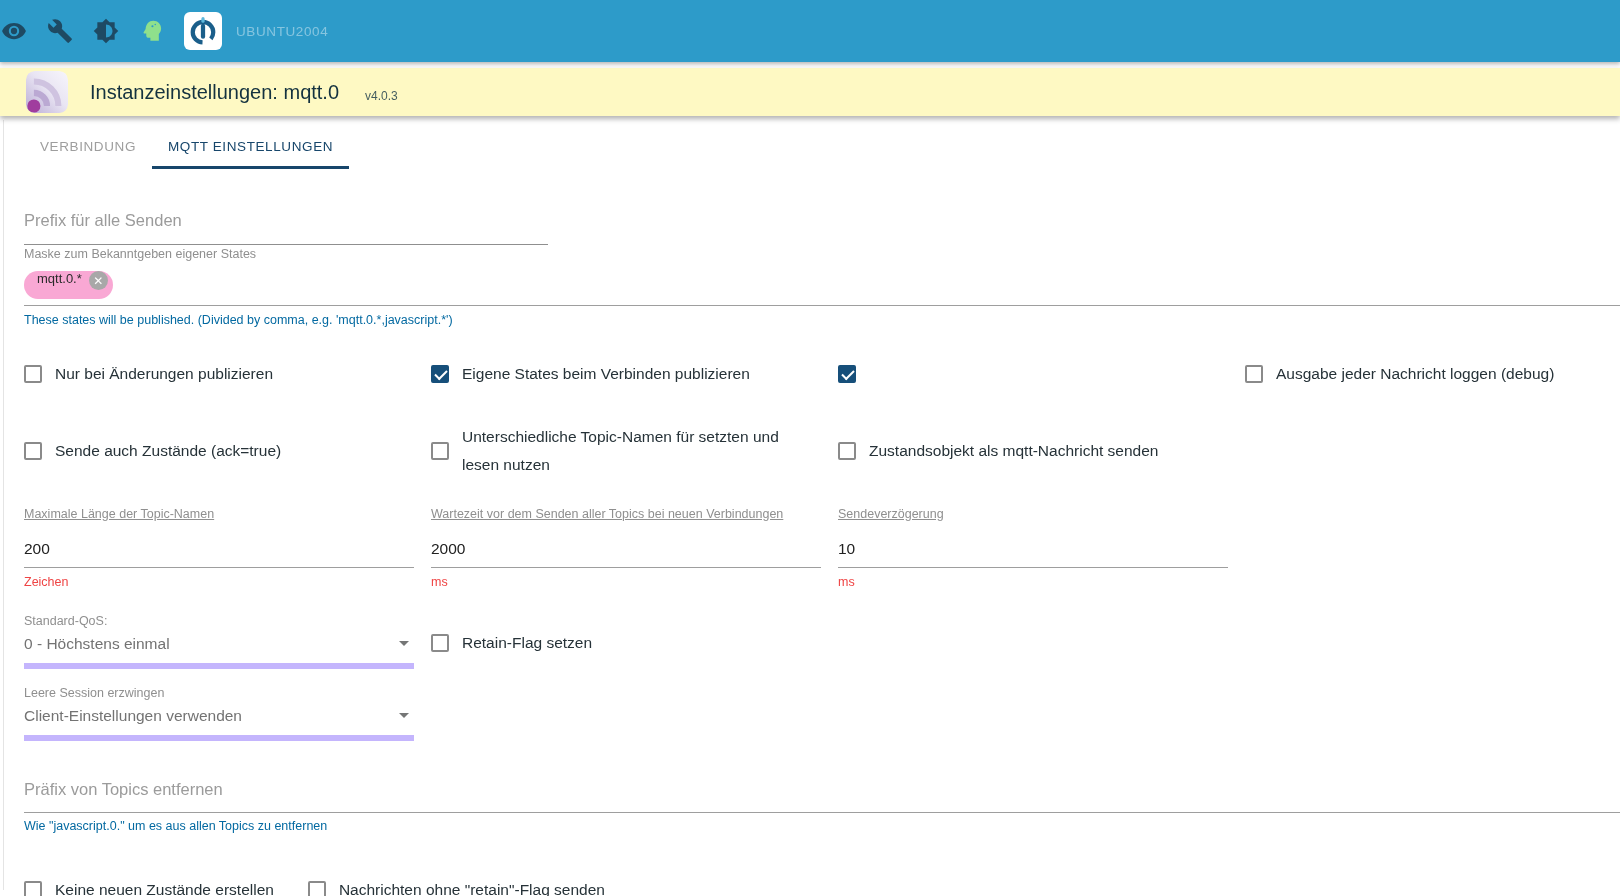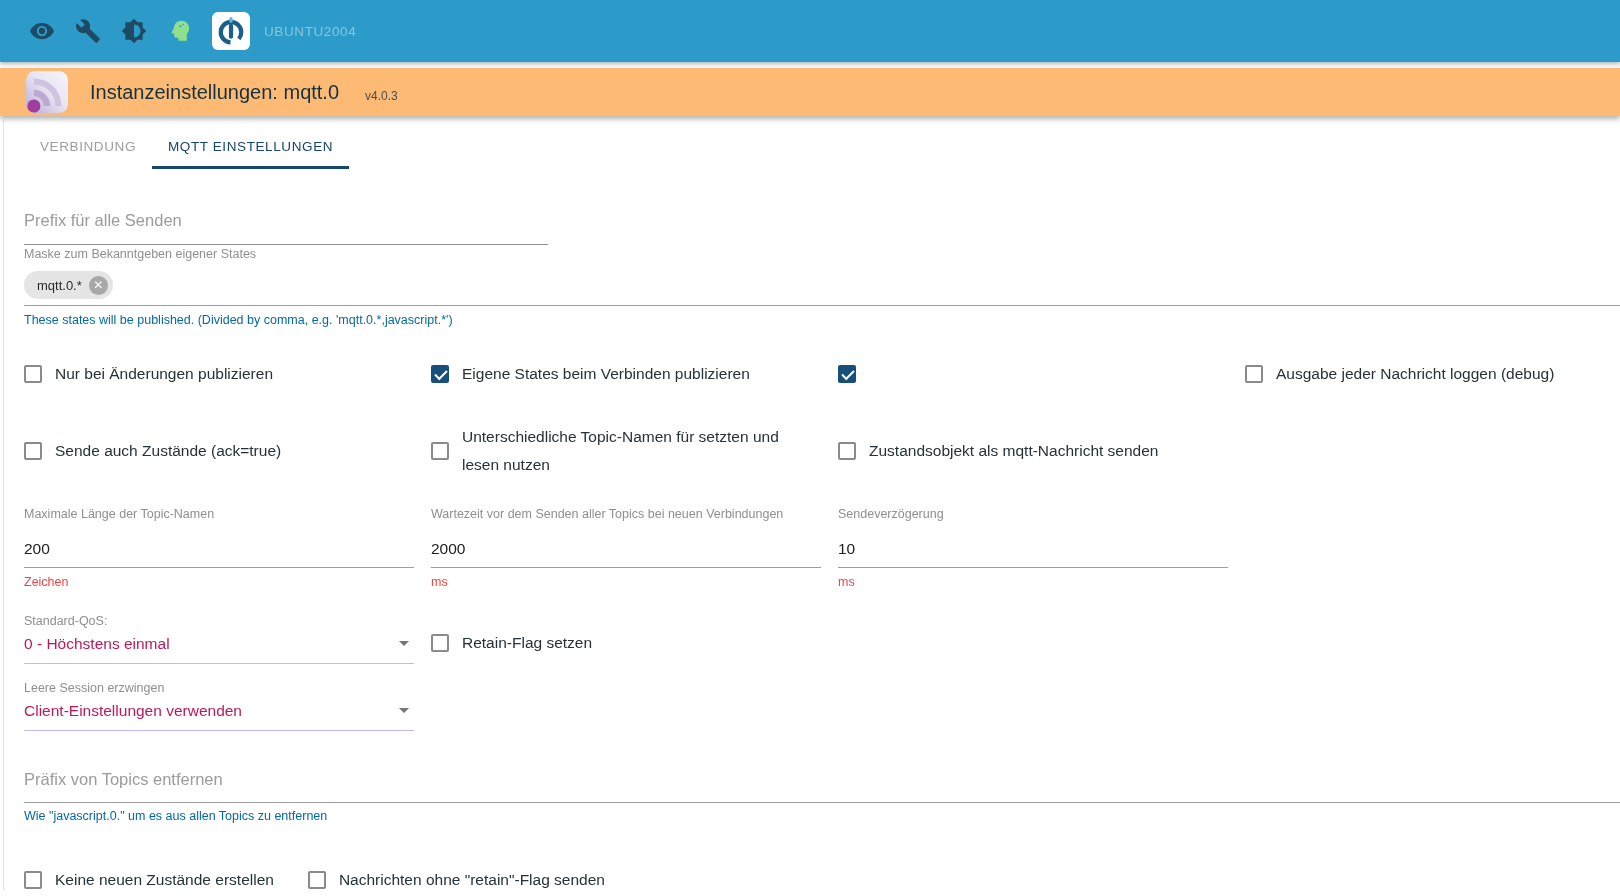--- a/index.html
+++ b/index.html
@@ -1,31 +1,31 @@
 <!DOCTYPE html>
 <html><head>
 <meta charset="utf-8">
 <style>
   * { box-sizing: border-box; margin: 0; padding: 0; }
   html,body { width:1620px; height:896px; overflow:hidden; background:#fff;
     font-family:"Liberation Sans", sans-serif; }
 
   
   .topbar { height:62px; background:#2d9bc9; display:flex; align-items:center;
-    padding-left:28px; box-shadow:0 2px 4px rgba(0,0,0,.28); position:relative; z-index:3; }
+    box-shadow:0 2px 4px rgba(0,0,0,.28); position:relative; z-index:3; }
   .ticon { width:28px; height:28px; margin-right:18px; display:flex; align-items:center;
     justify-content:center; cursor:pointer; }
   .ticon svg { width:26px; height:26px; fill:#1e4a63; }
   .logo-box { width:38px; height:38px; background:#fff; border-radius:6px; display:flex;
     align-items:center; justify-content:center; margin-right:14px; cursor:pointer; }
   .hostname { color:rgba(255,255,255,.42); font-size:13.5px; letter-spacing:.6px; }
 
   
   .gap-strip { height:6px; background:#fdfdfd; }
-  .instance-header { height:48px; background:#fdba74; display:flex; align-items:center;
+  .instance-header { height:48px; background:#fef9c3; display:flex; align-items:center;
     padding-left:26px; box-shadow:0 3px 5px rgba(0,0,0,.3); position:relative; z-index:2; }
   .adapter-icon { width:42px; height:42px; border-radius:8px; margin-right:22px; flex:none; }
   .header-title { font-size:20px; color:#14323f; }
   .header-version { font-size:12px; color:rgba(10,45,64,.78); margin-left:26px; margin-top:7px; }
 
   
   .left-edge { position:fixed; left:3px; top:120px; height:770px; width:1px; background:#e4e4e4; }
   .content { padding:0 0 0 24px; position:relative; }
 
   .tabs { display:flex; padding-top:10px; }
@@ -36,48 +36,48 @@
   .big-label { font-size:16.5px; color:#9b9b9b; }
   .underline { border-bottom:1px solid #8f8f8f; }
   .small-label { font-size:12.5px; color:#8f8f8f; }
   .helper { font-size:12.5px; color:#0369a1; }
 
   .prefix-field { margin-top:42px; width:524px; }
   .prefix-field .underline { margin-top:14px; }
 
   .mask-field { margin-top:2px; margin-right:0; }
   .chip-row { margin-top:9px; height:30px; display:flex; align-items:center; }
-  .chip { background:#e5e5e5; border-radius:15px; height:28px; display:inline-flex;
-    align-items:center; padding:0 5px 0 13px; font-size:13px; color:#2b2b2b; cursor:default; }
+  .chip { background:#f9a8d4; border-radius:15px; height:28px; display:inline-flex;
+    align-items:flex-start; padding:0 5px 0 13px; font-size:13px; color:#2b2b2b; cursor:default; }
   .chip-x { width:19px; height:19px; border-radius:50%; background:#a8a8a8; color:#fff;
     display:flex; align-items:center; justify-content:center; font-size:12px; margin-left:7px;
     cursor:pointer; line-height:1; }
   .mask-field .underline { margin-top:5px; border-bottom-color:#9e9e9e; }
   .mask-field .helper { margin-top:7px; }
 
   .cb-grid { display:grid; grid-template-columns:407px 407px 407px 369px;
     margin-top:33px; row-gap:35px; }
   .cb-item { display:flex; align-items:center; cursor:pointer; }
   .cb { width:18px; height:18px; border:2px solid #8a8a8a; border-radius:2px; flex:none;
     margin-right:13px; position:relative; background:#fff; }
   .cb.checked { background:#164f7a; border-color:#164f7a; }
   .cb.checked::after { content:""; position:absolute; left:2px; top:3px; width:10px; height:5px;
     border-left:2px solid #fff; border-bottom:2px solid #fff; transform:rotate(-45deg); }
   .cb-label { font-size:15.5px; color:#263238; line-height:1.8; }
   .cb-label.narrow { max-width:334px; }
 
   .fields-row { display:grid; grid-template-columns:407px 407px 407px; margin-top:28px; }
-  .flabel { height:33px; font-size:12.5px; line-height:1.25; color:#8f8f8f; width:360px; }
+  .flabel { height:33px; font-size:12.5px; line-height:1.25; color:#8f8f8f; width:360px;text-decoration:underline; }
   .fvalue { font-size:15.5px; color:#212121; width:390px; border-bottom:1px solid #9e9e9e;
     padding-bottom:9px; cursor:text; }
   .fhelper { font-size:12.5px; color:#ef4444; margin-top:7px; }
 
   .select-field { width:390px; }
-  .select-value { font-size:15.5px; color:#be185d; display:flex; justify-content:space-between;
-    align-items:center; border-bottom:1px solid #c4b5fd; padding:7px 0 10px; cursor:pointer; }
+  .select-value { font-size:15.5px; color:#737373; display:flex; justify-content:space-between;
+    align-items:center; border-bottom:6px solid #c4b5fd; padding:7px 0 10px; cursor:pointer; }
   .arrow { width:0; height:0; border-left:5px solid transparent; border-right:5px solid transparent;
     border-top:5px solid #757676; margin-right:5px; }
   .qos-row { display:grid; grid-template-columns:407px auto; margin-top:25px; align-items:start; }
   .qos-row .cb-item { margin-top:15px; }
   .session-field { margin-top:17px; }
 
   .remove-prefix { margin-top:39px; margin-right:0; }
   .remove-prefix .underline { margin-top:13px; border-bottom-color:#9e9e9e; }
   .remove-prefix .helper { margin-top:6px; }
 

